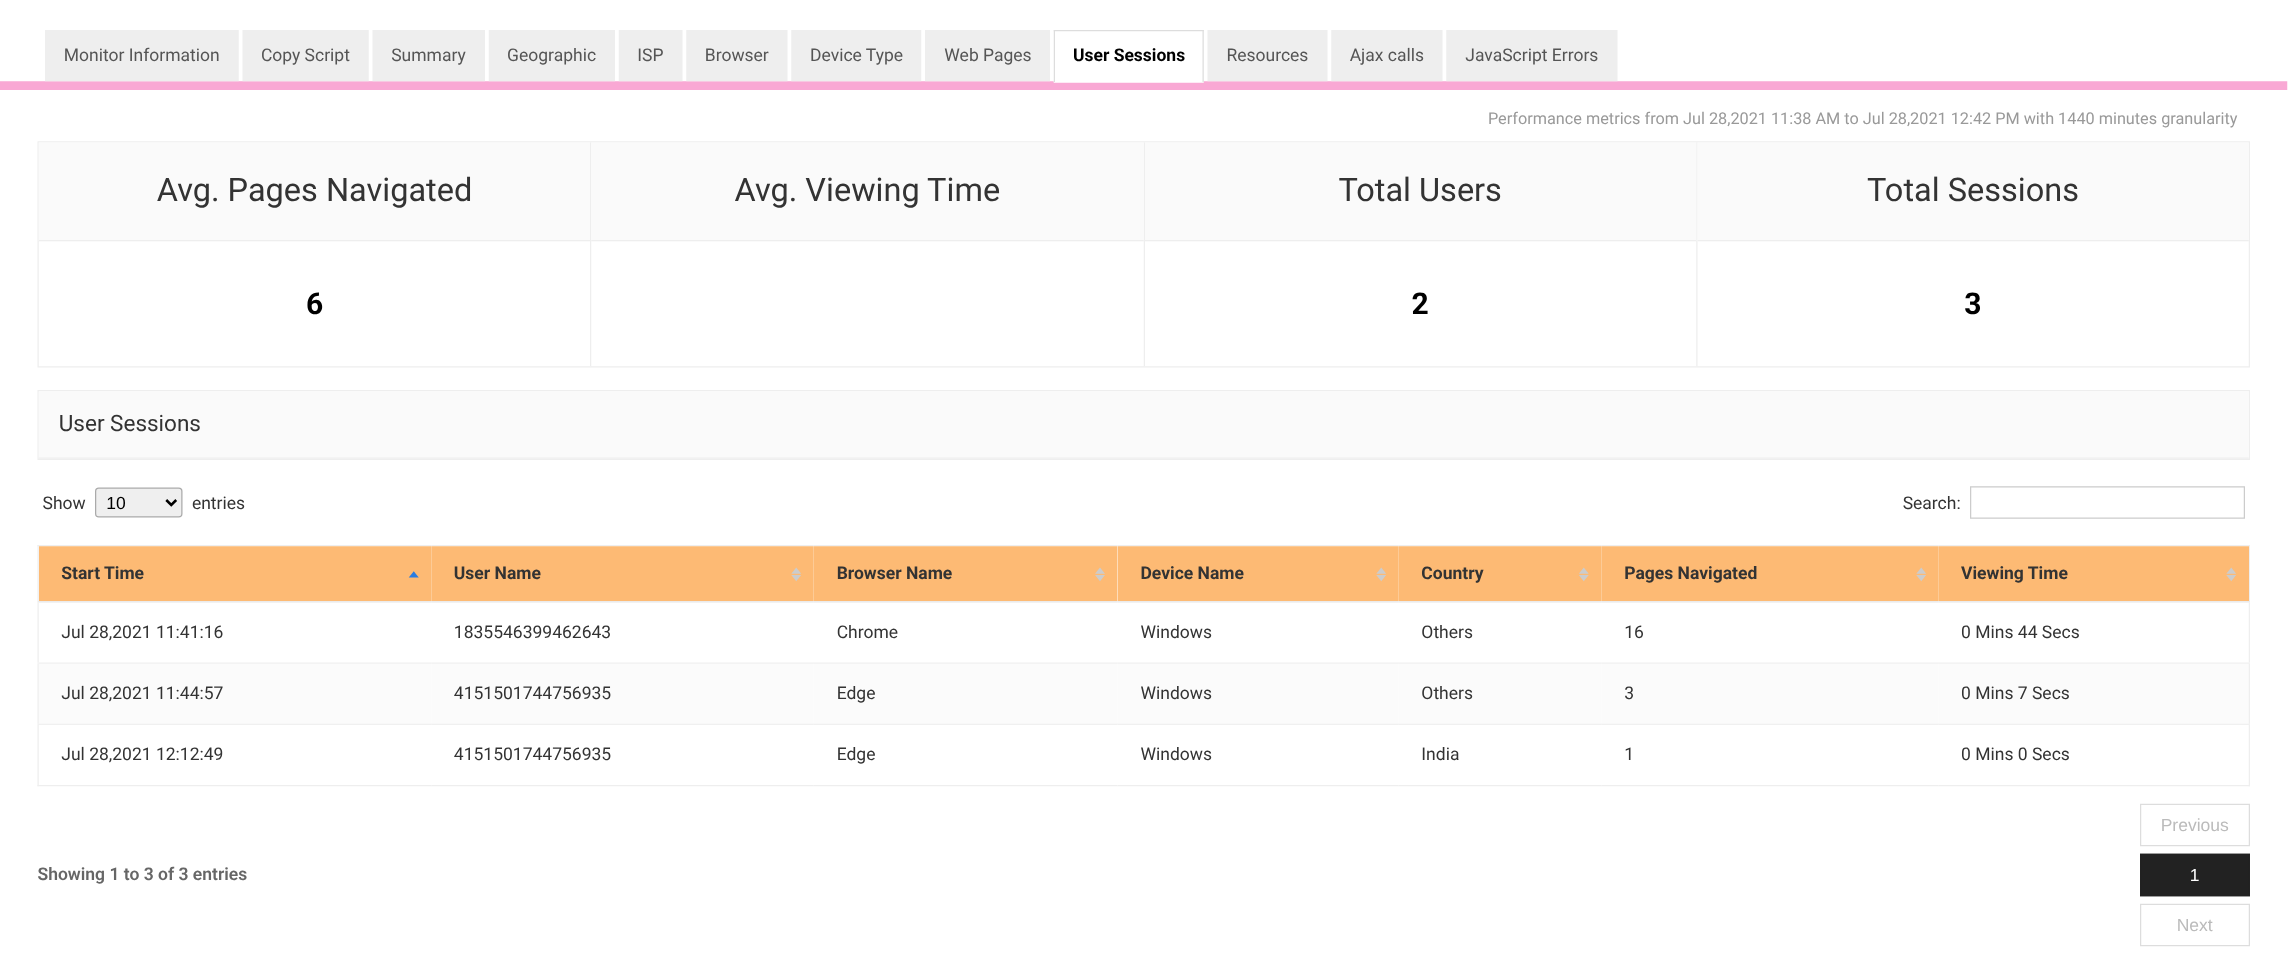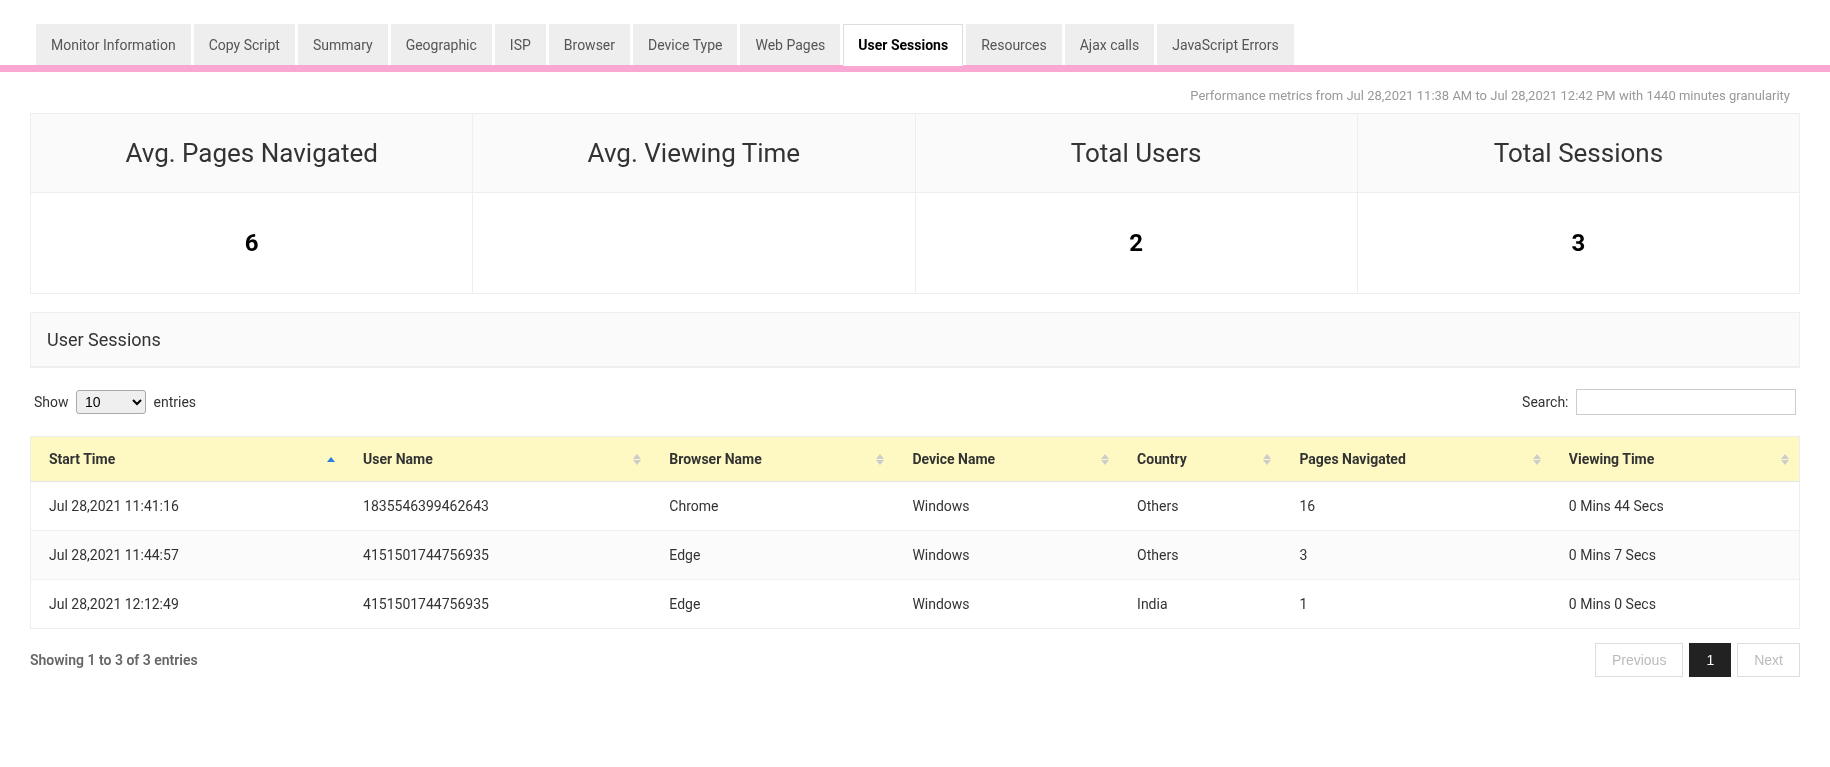--- a/index.html
+++ b/index.html
@@ -103,21 +103,21 @@
     width: calc(100% - 60px);
     margin: 6px 30px 0;
     border-collapse: collapse;
     border: 1px solid #eee;
   }
   table.data thead th {
     text-align: left;
     padding: 14px 18px;
     font-weight: 700;
     font-size: 14px;
-    background: #fef9c3;
+    background: #fdba74;
     border-bottom: 1px solid #e5e5e5;
     position: relative;
   }
   table.data thead th .sort {
     position: absolute;
     right: 8px;
     top: 50%;
     transform: translateY(-50%);
     width: 10px;
     height: 14px;
@@ -144,21 +144,21 @@
   .footer {
     display: flex;
     justify-content: space-between;
     align-items: center;
     margin: 14px 30px 30px;
     color: #666;
     font-size: 14px;
     font-weight: 600;
     gap: 48px;
   }
-  .pager { display: flex; gap: 6px; }
+  .pager { display: flex; gap: 6px; flex-direction: column; }
   .pager button {
     border: 1px solid #ddd;
     background: #fff;
     padding: 8px 16px;
     font-size: 14px;
     color: #888;
     cursor: pointer;
   }
   .pager button.current {
     background: #222;

